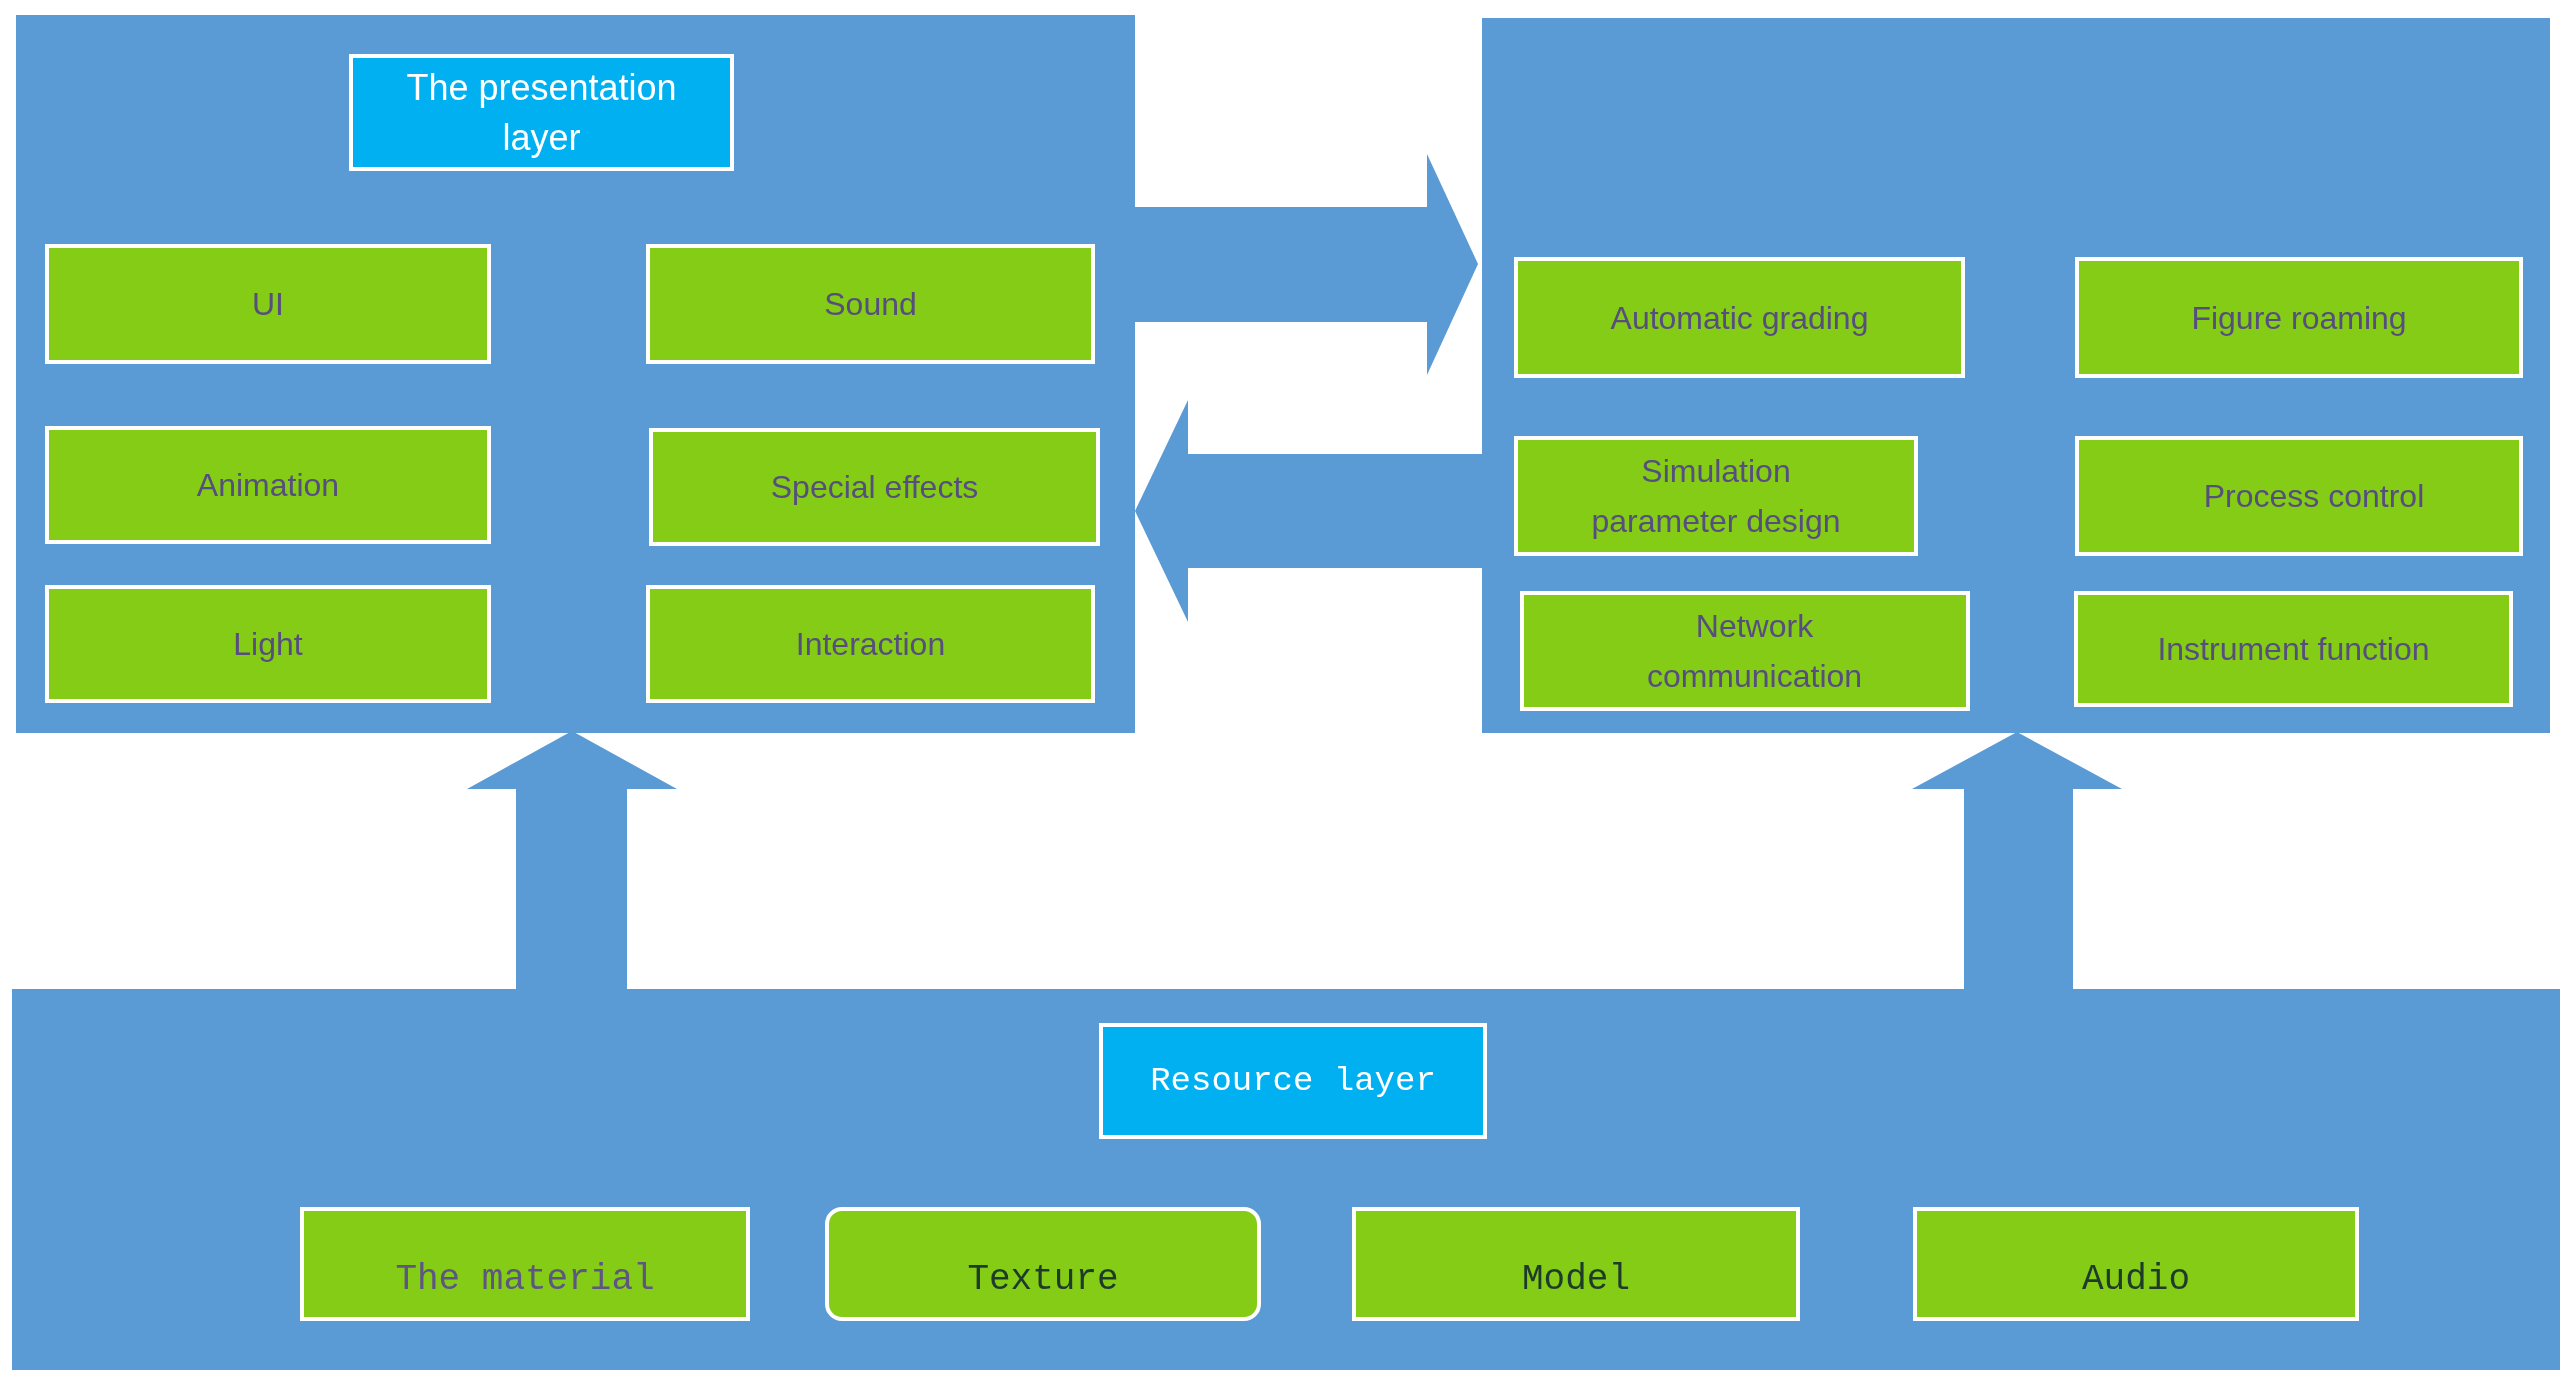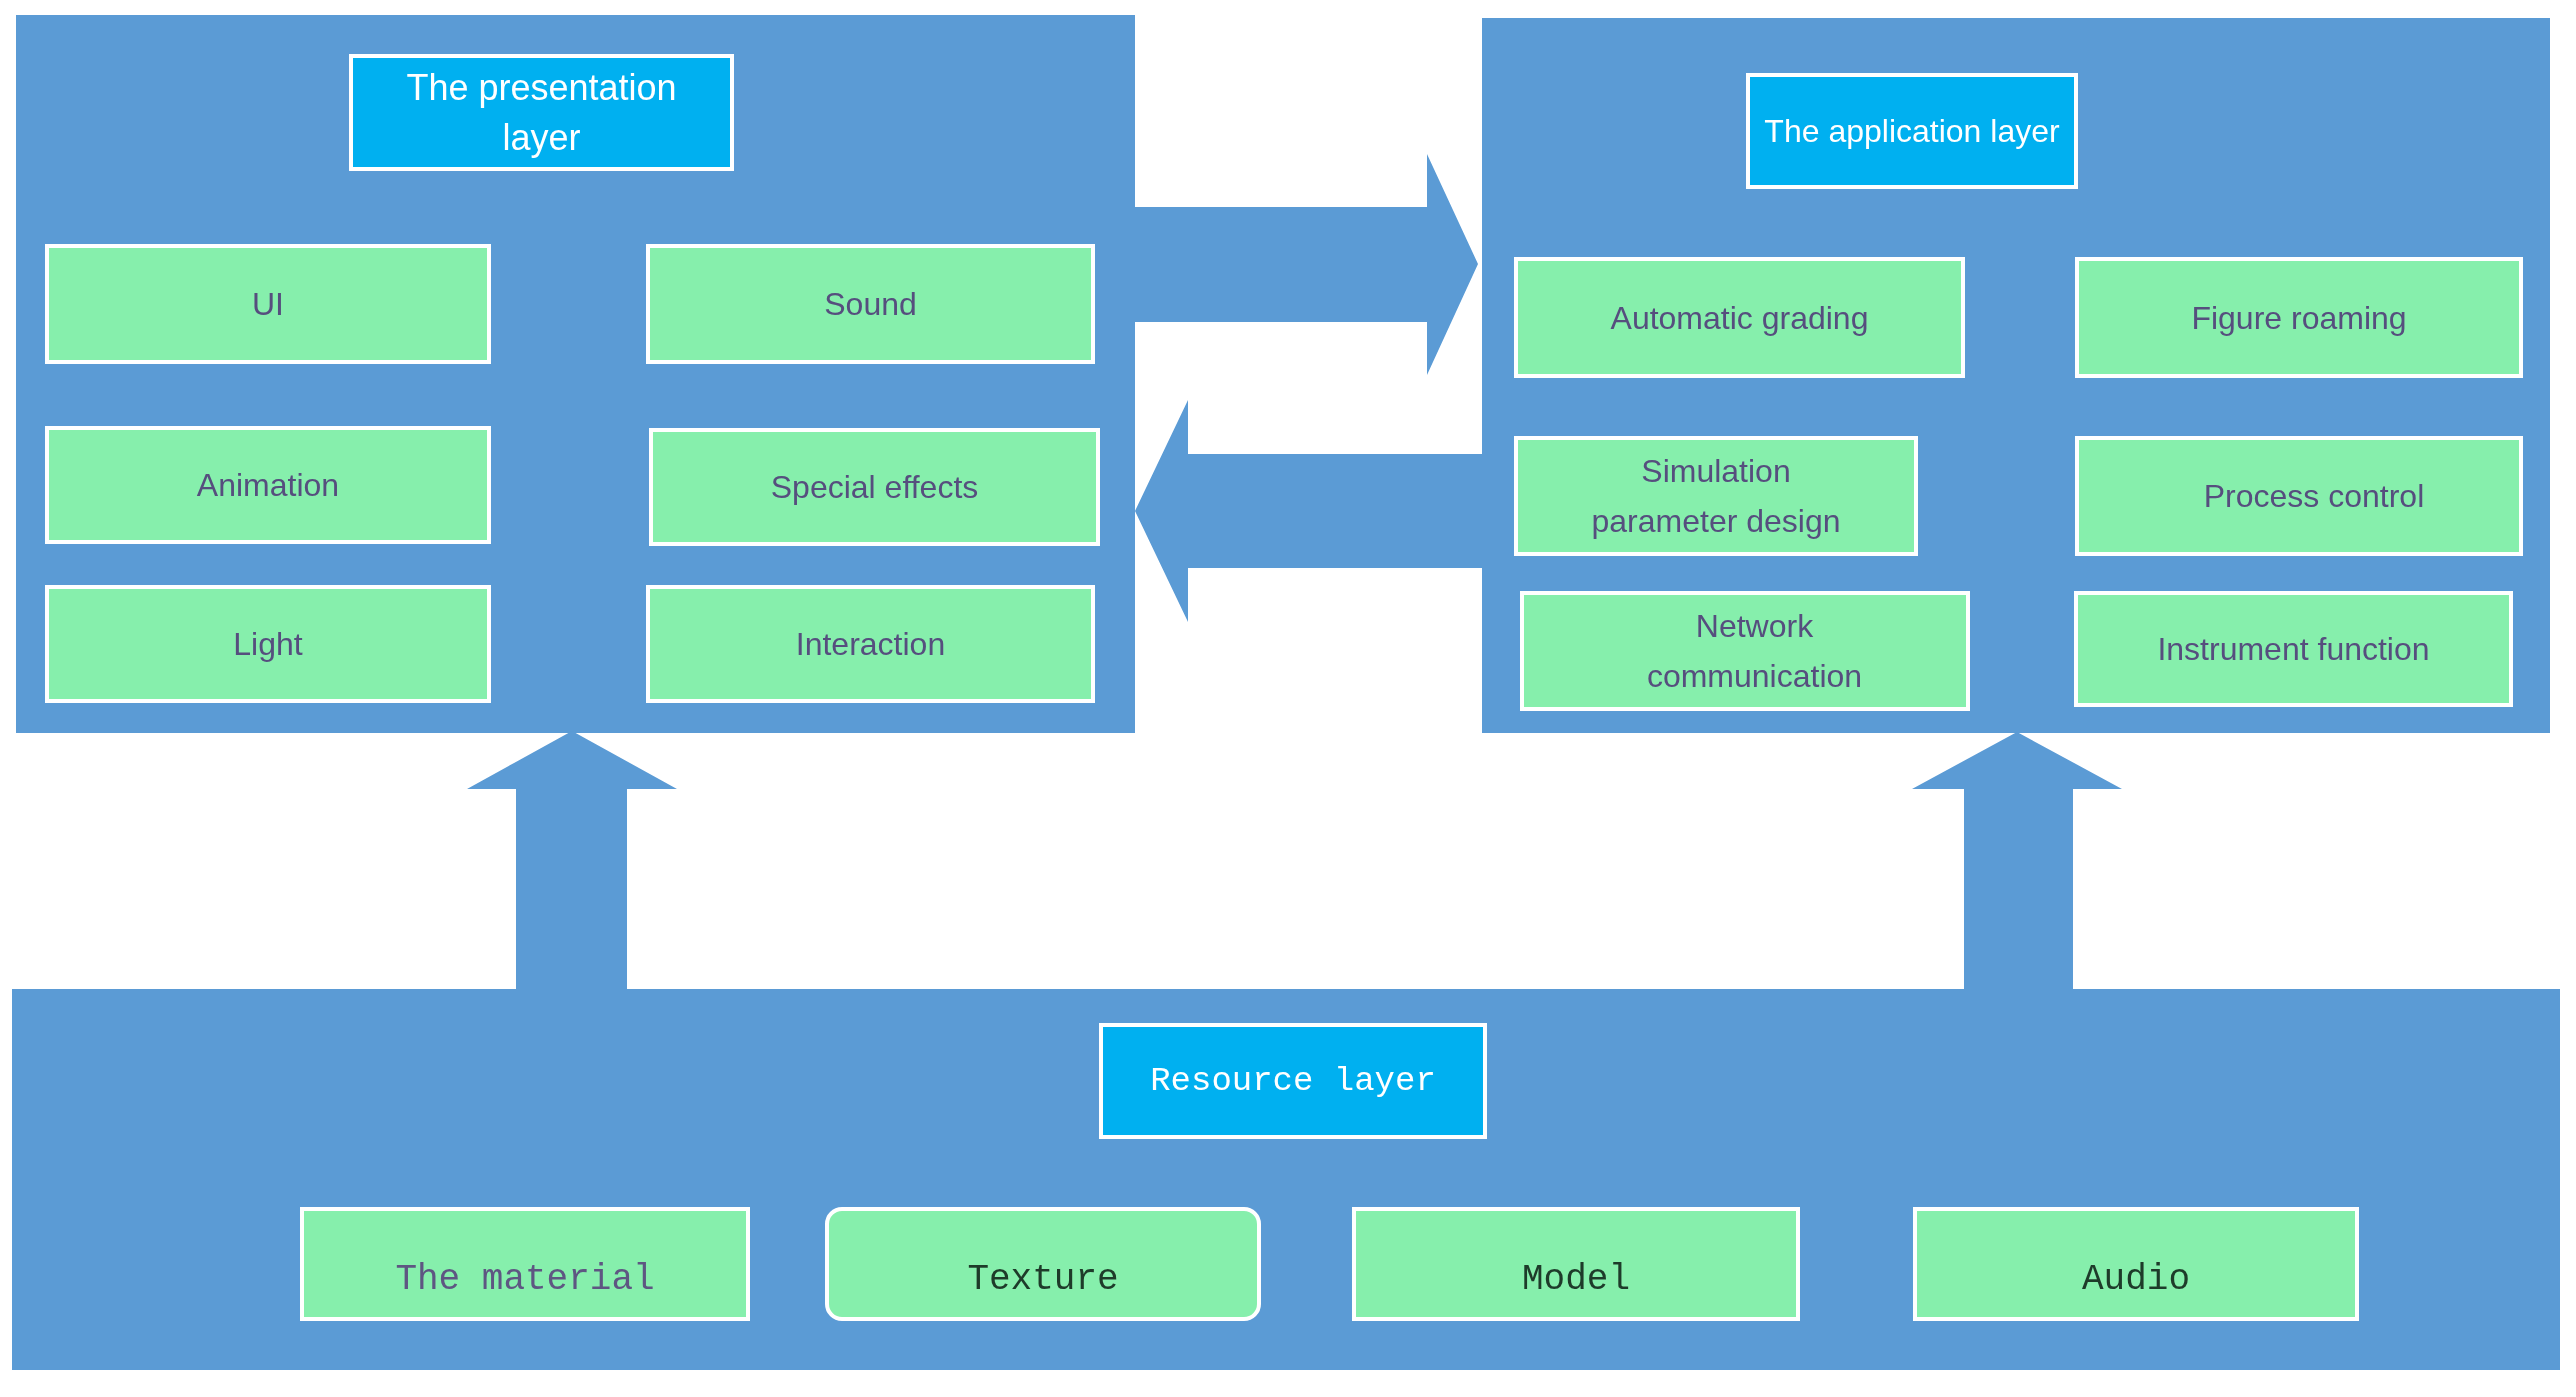--- a/index.html
+++ b/index.html
@@ -35,21 +35,21 @@
     font-size: 36px;
     line-height: 50px;
   }
   .title-box.sans.one-line { font-size: 32px; white-space: nowrap; }
   .title-box.mono {
     font-family: "Liberation Mono", monospace;
     font-size: 34px;
   }
   .item-box {
     position: absolute;
-    background: #86efac;
+    background: #84cc16;
     border: 4px solid #ffffff;
     display: flex;
     align-items: center;
     justify-content: center;
     text-align: center;
     box-sizing: border-box;
   }
   .item-label {
     white-space: pre-line;
     line-height: 50px;
@@ -101,23 +101,20 @@
 
   <div class="arrow" id="arrow-right"></div>
   <div class="arrow" id="arrow-left"></div>
   <div class="arrow" id="arrow-up-left"></div>
   <div class="arrow" id="arrow-up-right"></div>
 
   <div class="title-box sans" style="left:349px; top:54px; width:385px; height:117px; padding:16px 24px;">
     <span>The presentation layer</span>
   </div>
 
-  <div class="title-box sans one-line" style="left:1746px; top:73px; width:332px; height:116px;">
-    <span>The application layer</span>
-  </div>
 
   <div class="title-box mono" style="left:1099px; top:1023px; width:388px; height:116px;">
     <span>Resource layer</span>
   </div>
 
   <div class="item-box sans" style="left:45px; top:244px; width:446px; height:120px;">
     <span class="item-label">UI</span>
   </div>
   <div class="item-box sans" style="left:646px; top:244px; width:449px; height:120px;">
     <span class="item-label">Sound</span>

